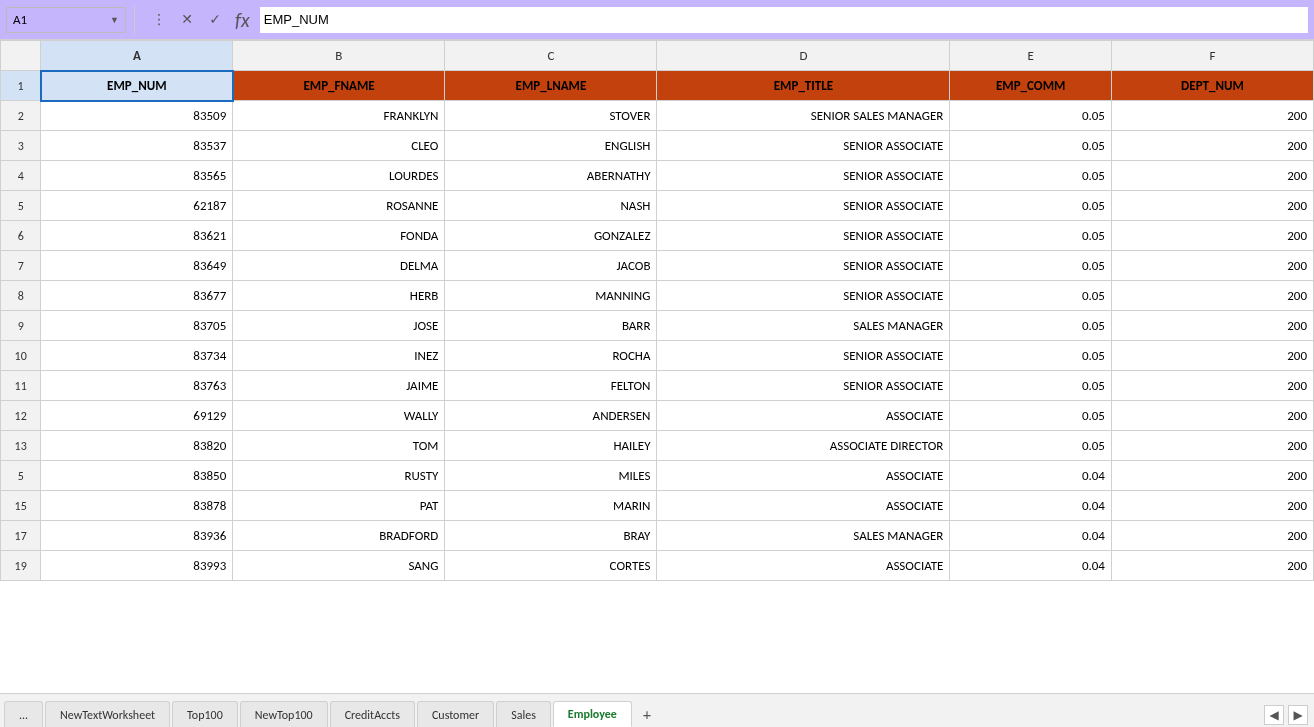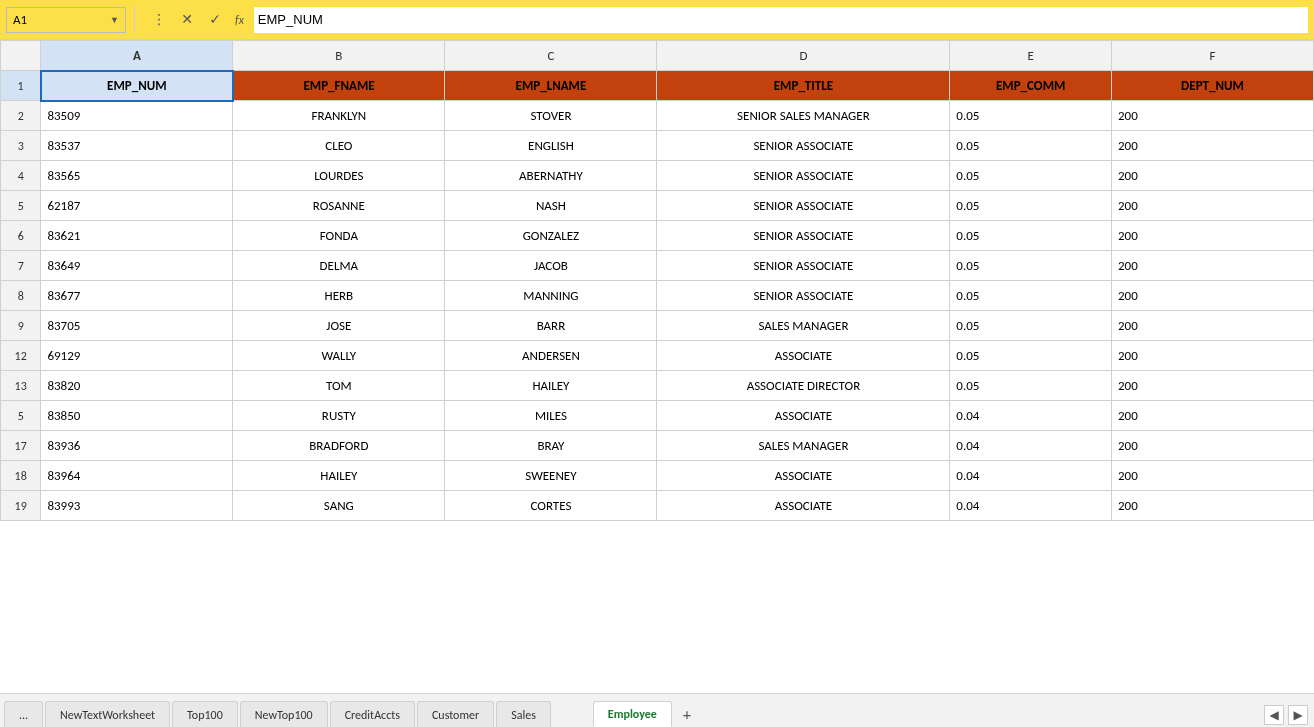--- a/index.html
+++ b/index.html
@@ -11,21 +11,21 @@
       width: 1314px;
       height: 727px;
     }
 
     
     .formula-bar {
       display: flex;
       align-items: center;
       height: 40px;
       border-bottom: 1px solid #d0d0d0;
-      background: #fde047;
+      background: #c4b5fd;
       padding: 0 6px;
       gap: 4px;
     }
     .name-box {
       width: 120px;
       height: 26px;
       border: 1px solid #bbb;
       padding: 2px 6px;
       font-size: 13px;
       display: flex;
@@ -51,21 +51,21 @@
     .formula-icon {
       font-size: 14px;
       color: #555;
       cursor: pointer;
       width: 20px;
       text-align: center;
     }
     .fx-label {
       font-style: italic;
       color: #555;
-      font-size: 12px;
+      font-size: 20px;
       margin-right: 6px;
     }
     .formula-input {
       flex: 1;
       height: 26px;
       border: none;
       outline: none;
       font-size: 13px;
       padding: 2px 4px;
     }
@@ -132,23 +132,24 @@
     
     .header-cell {
       background: #c2410c;
       font-weight: bold;
       text-align: center;
       font-size: 13px;
     }
 
     
     .data-num {
+      text-align: right;
     }
     .data-text {
-      text-align: center;
+      text-align: right;
       margin-top: 48px;
     }
 
     
     .cell-selected {
       background: #d3e3f5 !important;
       border: 2px solid #1a6bbf !important;
     }
 
     
@@ -176,21 +177,20 @@
       border-radius: 3px 3px 0 0;
       user-select: none;
     }
     .tab.active {
       background: #fff;
       font-weight: bold;
       color: #1a7a2e;
       border-color: #d0d0d0;
       border-bottom: 1px solid #fff;
       z-index: 1;
-      margin-left: 40px;
     }
     .tab-add {
       width: 26px;
       height: 26px;
       display: flex;
       align-items: center;
       justify-content: center;
       cursor: pointer;
       font-size: 16px;
       color: #555;
@@ -342,20 +342,38 @@
           <tr>
             <td class="row-num">9</td>
             <td class="data-num">83705</td>
             <td class="data-text">JOSE</td>
             <td class="data-text">BARR</td>
             <td class="data-text">SALES MANAGER</td>
             <td class="data-num">0.05</td>
             <td class="data-num">200</td>
           </tr>
           <tr>
+            <td class="row-num">10</td>
+            <td class="data-num">83734</td>
+            <td class="data-text">INEZ</td>
+            <td class="data-text">ROCHA</td>
+            <td class="data-text">SENIOR ASSOCIATE</td>
+            <td class="data-num">0.05</td>
+            <td class="data-num">200</td>
+          </tr>
+          <tr>
+            <td class="row-num">11</td>
+            <td class="data-num">83763</td>
+            <td class="data-text">JAIME</td>
+            <td class="data-text">FELTON</td>
+            <td class="data-text">SENIOR ASSOCIATE</td>
+            <td class="data-num">0.05</td>
+            <td class="data-num">200</td>
+          </tr>
+          <tr>
             <td class="row-num">12</td>
             <td class="data-num">69129</td>
             <td class="data-text">WALLY</td>
             <td class="data-text">ANDERSEN</td>
             <td class="data-text">ASSOCIATE</td>
             <td class="data-num">0.05</td>
             <td class="data-num">200</td>
           </tr>
           <tr>
             <td class="row-num">13</td>
@@ -369,34 +387,34 @@
           <tr>
             <td class="row-num">5</td>
             <td class="data-num">83850</td>
             <td class="data-text">RUSTY</td>
             <td class="data-text">MILES</td>
             <td class="data-text">ASSOCIATE</td>
             <td class="data-num">0.04</td>
             <td class="data-num">200</td>
           </tr>
           <tr>
+            <td class="row-num">15</td>
+            <td class="data-num">83878</td>
+            <td class="data-text">PAT</td>
+            <td class="data-text">MARIN</td>
+            <td class="data-text">ASSOCIATE</td>
+            <td class="data-num">0.04</td>
+            <td class="data-num">200</td>
+          </tr>
+          <tr>
             <td class="row-num">17</td>
             <td class="data-num">83936</td>
             <td class="data-text">BRADFORD</td>
             <td class="data-text">BRAY</td>
             <td class="data-text">SALES MANAGER</td>
-            <td class="data-num">0.04</td>
-            <td class="data-num">200</td>
-          </tr>
-          <tr>
-            <td class="row-num">18</td>
-            <td class="data-num">83964</td>
-            <td class="data-text">HAILEY</td>
-            <td class="data-text">SWEENEY</td>
-            <td class="data-text">ASSOCIATE</td>
             <td class="data-num">0.04</td>
             <td class="data-num">200</td>
           </tr>
           <tr>
             <td class="row-num">19</td>
             <td class="data-num">83993</td>
             <td class="data-text">SANG</td>
             <td class="data-text">CORTES</td>
             <td class="data-text">ASSOCIATE</td>
             <td class="data-num">0.04</td>

